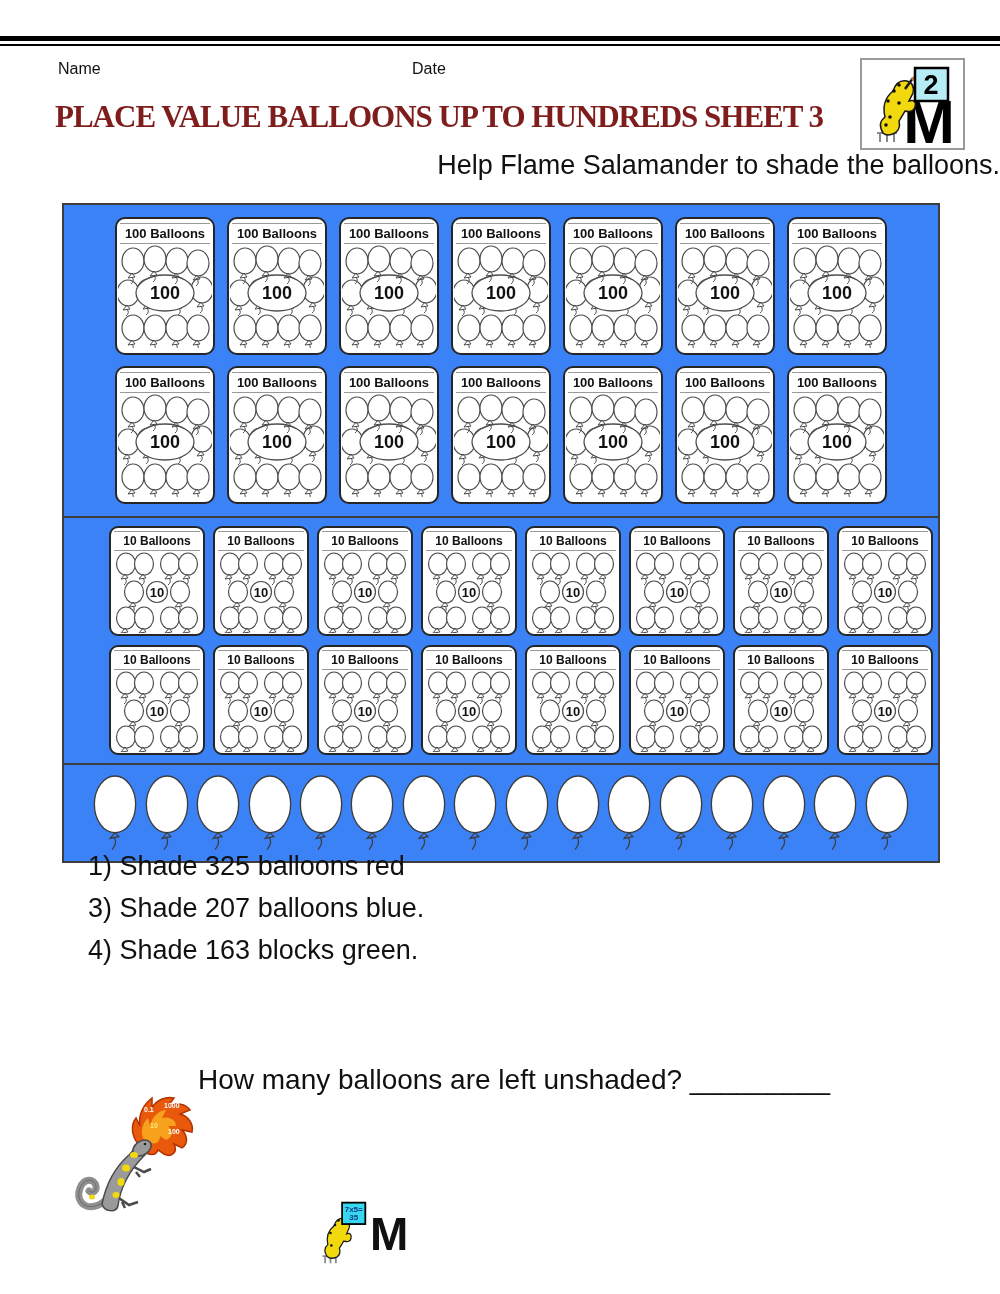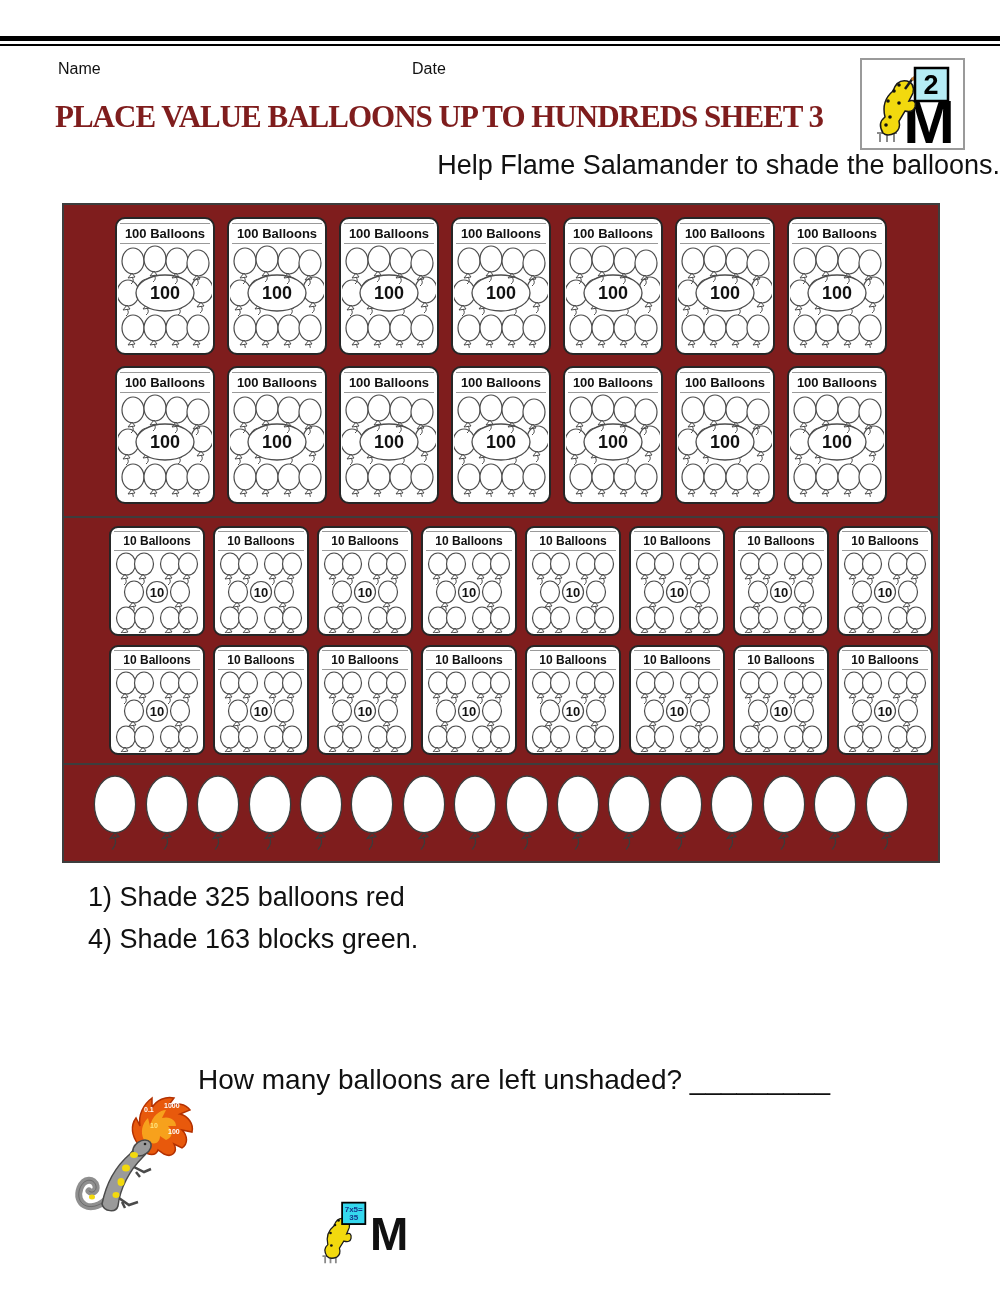--- a/index.html
+++ b/index.html
@@ -16,39 +16,39 @@
                border:2px solid #9a9a9a;background:#fff;box-sizing:border-box;
                display:flex;align-items:center;justify-content:center;}
 
   .page-title{position:absolute;left:55px;top:99px;margin:0;
               font-family:"Liberation Serif",serif;font-weight:600;font-size:31px;
               color:#7f1d1d;letter-spacing:-1px;white-space:nowrap;}
   .subtitle{position:absolute;left:0;top:150px;width:1000px;text-align:right;
             font-size:27px;color:#111;}
 
   .main-box{position:absolute;left:62px;top:203px;width:878px;height:660px;
-            border:2px solid #3d3d3d;box-sizing:border-box;background:#7f1d1d;}
+            border:2px solid #3d3d3d;box-sizing:border-box;background:#3b82f6;}
   .section{box-sizing:border-box;}
   .hundreds{height:311px;display:flex;flex-direction:column;justify-content:space-evenly;}
   .tens{height:247px;border-top:2px solid #3d3d3d;display:flex;flex-direction:column;justify-content:space-evenly;}
   .ones{height:98px;border-top:2px solid #3d3d3d;display:flex;align-items:center;
         justify-content:space-evenly;padding:0 24px;}
   .card-row{display:flex;justify-content:center;gap:12px;}
   .tens .card-row{gap:8px;padding-left:40px;}
 
   .card{background:#fff;border:2px solid #262626;box-sizing:border-box;}
   .card-100{width:100px;height:138px;border-radius:10px;}
   .card-10{width:96px;height:110px;border-radius:9px;}
   .card-head{margin:4px 3px 0;border-top:1px solid #999;border-bottom:1px solid #999;
              text-align:center;font-weight:bold;padding:2px 0;white-space:nowrap;}
   .card-100 .card-head{font-size:13px;}
   .card-10 .card-head{margin-top:3px;font-size:12px;}
   .card svg{display:block;margin:0 auto;}
 
-  .instructions{position:absolute;left:88px;top:876px;font-size:27px;line-height:42px;white-space:nowrap;}
+  .instructions{position:absolute;left:88px;top:845px;font-size:27px;line-height:42px;white-space:nowrap;}
   .question{position:absolute;left:198px;top:1064px;font-size:28px;white-space:nowrap;}
 
   .flame{position:absolute;left:72px;top:1092px;}
 
   .footer{position:absolute;left:318px;top:1200px;display:flex;align-items:flex-start;}
   .brand-m{font-size:46px;font-weight:bold;line-height:0.8;margin:16px -4px 0 2px;}
   .foot-right{width:322px;}
   .tagline{text-align:center;font-size:13.5px;font-weight:bold;white-space:nowrap;
            transform:scaleX(0.92);transform-origin:50% 0;}
   .foot-rule{height:3px;background:#000;margin-top:2px;}
@@ -2031,20 +2031,21 @@
         <svg width="48" height="78" viewBox="0 0 50 80">
           <ellipse cx="25" cy="31" rx="21.5" ry="29.5" fill="#fff" stroke="#3c3c3c" stroke-width="1.4"></ellipse>
           <path d="M25 60.5 l-5 6 l9 -2 z" fill="none" stroke="#3c3c3c" stroke-width="1.3"></path>
           <path d="M24 65 q 4 6 -2 13" fill="none" stroke="#3c3c3c" stroke-width="1.3"></path>
         </svg>
       </div>
   </div>
 
   <div class="instructions">
     <div class="ins-line">1) Shade 325 balloons red</div>
+    <div class="ins-line">3) Shade 207 balloons blue.</div>
     <div class="ins-line">4) Shade 163 blocks green.</div>
   </div>
 
   <div class="question">How many balloons are left unshaded? _________</div>
 
   <svg class="flame" width="128" height="130" viewBox="0 0 128 130">
     <g>
       <path d="M66 52 C60 44 58 34 64 26 L68 34 C66 22 72 12 80 6 L80 16 C84 8 94 4 102 6 L96 14 C104 10 114 12 118 18 L108 22 C116 24 122 32 120 40 L110 38 C116 44 116 52 110 56 L102 52 C106 60 100 66 92 62 L86 58 C84 64 76 64 72 58 Z" fill="#e8590c" stroke="#b33000" stroke-width="1.5"></path>
       <path d="M72 48 C68 40 70 32 76 26 L78 34 C80 24 88 18 94 18 L90 26 C98 24 104 28 104 34 L96 34 C102 40 100 46 94 48 L88 44 C88 52 80 54 76 48 Z" fill="#f8a81e" opacity="0.9"></path>
       <text x="72" y="20" font-size="7" font-weight="bold" fill="#fff" font-family="Liberation Sans, sans-serif">0.1</text>

